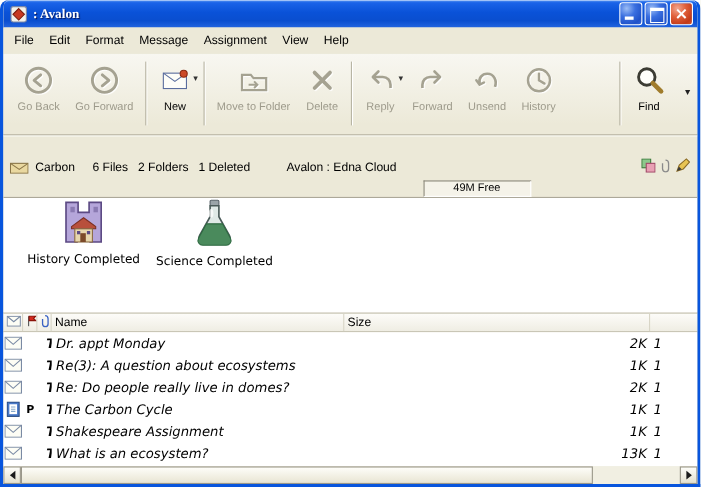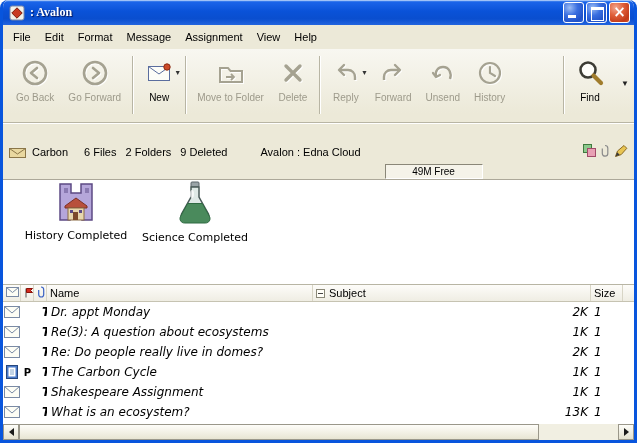--- a/index.html
+++ b/index.html
@@ -244,21 +244,21 @@
   <div class="infobar">
     <span class="ib-icon">
       <svg width="17" height="13">
           <rect x="0.5" y="3.5" width="16" height="9" fill="#e9d8a0" stroke="#8a7648"></rect>
           <path d="M0.5 3.5L8.5 9l8-5.5" fill="none" stroke="#8a7648"></path>
         </svg>
     </span>
     <span class="ib-mailbox">Carbon</span>
     <span class="ib-count">6 Files</span>
     <span class="ib-count">2 Folders</span>
-    <span class="ib-count">9 Deleted</span>
+    <span class="ib-count">1 Deleted</span>
     <span class="ib-account">Avalon : Edna Cloud</span>
     <span class="ib-free">49M Free</span>
     <span class="ib-right">
       <span><svg width="13" height="13">
             <rect x="0.5" y="0.5" width="8" height="8" fill="#8cc88c" stroke="#3e7a3e"></rect>
             <rect x="4.5" y="4.5" width="8" height="8" fill="#e8a0b4" stroke="#a04a68"></rect>
           </svg></span>
       <span><svg width="8" height="13" viewBox="0 0 8 13">
             <path d="M4 1.5c1.7 0 2.8 1.1 2.8 2.8v5.2c0 1.6-1.1 2.7-2.7 2.7S1.3 11.1 1.3 9.5V4.5" fill="none" stroke="#8a8a8a" stroke-width="1.2"></path>
           </svg></span>
@@ -312,29 +312,20 @@
           </svg></span>
     </span>
     <span class="hc">
       <span><svg width="8" height="12" viewBox="0 0 8 12">
             <path d="M4 1c1.7 0 2.7 1 2.7 2.7v4.8c0 1.5-1 2.5-2.5 2.5s-2.5-1-2.5-2.5V4" fill="none" stroke="#3a62c4" stroke-width="1.2"></path>
           </svg></span>
     </span>
     <span class="hc h-name">
       <span>Name</span>
     </span>
-    <span class="hc h-subj">
-      <span class="hminus">
-          <svg width="9" height="9">
-            <rect x="0.5" y="0.5" width="8" height="8" fill="#fffef8" stroke="#8a8878"></rect>
-            <path d="M2 4.5h5" stroke="#444"></path>
-          </svg>
-        </span>
-      <span>Subject</span>
-    </span>
     <span class="hc h-size">
       <span>Size</span>
     </span>
     <span class="hc h-date"></span>
   </div>
 
   <div class="rows" id="rows">
       <div class="lrow">
         <span class="cicon">
           <svg width="16" height="12" viewBox="0 0 16 12">

